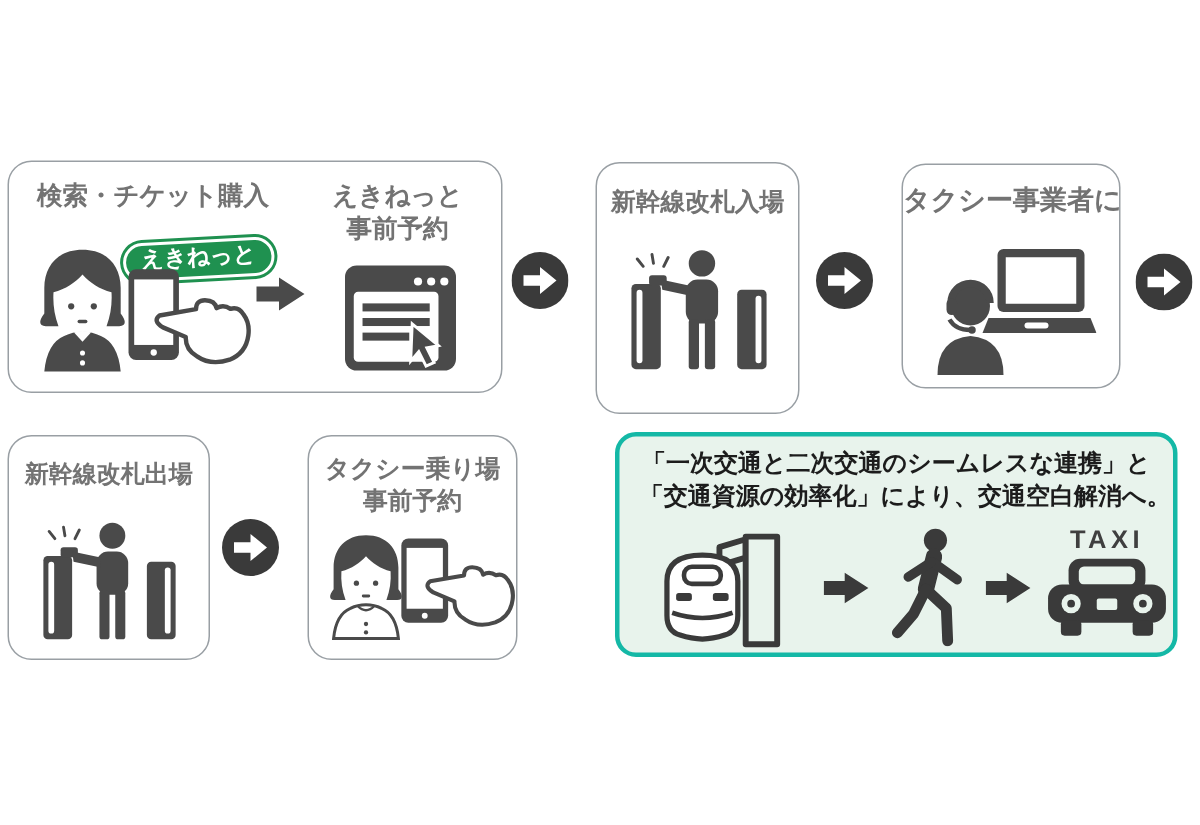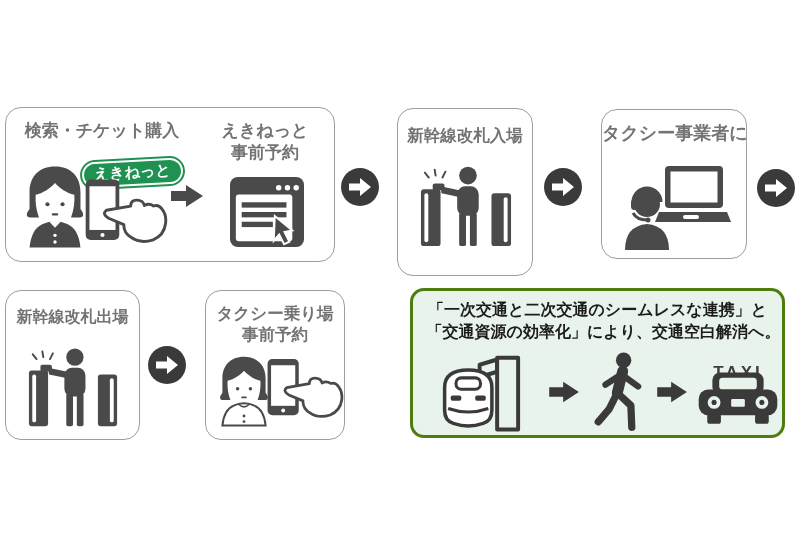--- a/index.html
+++ b/index.html
@@ -7,21 +7,21 @@
     width:800px;height:550px;background:#ffffff;position:relative;overflow:hidden;
     font-family:"Liberation Sans","DejaVu Sans",sans-serif;
   }
   .stage{position:absolute;left:0;top:0;width:800px;height:550px;}
   .box{
     position:absolute;background:#fff;border:1.5px solid #999fa4;border-radius:16px;
     box-sizing:border-box;
   }
   .green-panel{
     position:absolute;left:410px;top:288px;width:375px;height:150px;
-    background:#e8f3ec;border:3px solid #4d7c0f;border-radius:14px;box-sizing:border-box;
+    background:#e8f3ec;border:3px solid #14b8a6;border-radius:14px;box-sizing:border-box;
   }
   .title{
     position:absolute;font-weight:bold;color:#737373;text-align:center;line-height:1.28;
     white-space:nowrap;
   }
   .t17{font-size:17px;} .t165{font-size:16.5px;} .t16{font-size:16px;} .t155{font-size:18px;}
   .abs{position:absolute;}
   .circle-arrow{position:absolute;width:38px;height:38px;}
   .ekinet-badge{
     position:absolute;background:#1f9150;color:#ffffff;font-weight:bold;font-size:15px;
@@ -216,21 +216,21 @@
       <line x1="34" y1="26" x2="52" y2="39" stroke="#3a3a3a" stroke-width="7" stroke-linecap="round"></line>
       <line x1="33" y1="26" x2="16" y2="37" stroke="#3a3a3a" stroke-width="7" stroke-linecap="round"></line>
       <polyline points="29,46 44,60 45,84" fill="none" stroke="#3a3a3a" stroke-width="8" stroke-linecap="round" stroke-linejoin="round"></polyline>
       <polyline points="29,46 20,64 8,78" fill="none" stroke="#3a3a3a" stroke-width="8" stroke-linecap="round" stroke-linejoin="round"></polyline>
     </svg>
 
     <svg class="abs" style="left:244px;top:88px;" width="32" height="26" viewBox="0 0 34 28">
       <polygon class="icd" points="0,9 15,9 15,3 32,14 15,25 15,19 0,19"></polygon>
     </svg>
 
-    <div class="taxi-label" style="left:282px;top:72px;width:86px;">TAXI</div>
+    <div class="taxi-label" style="left:282px;top:59px;width:86px;">TAXI</div>
     <svg class="abs" style="left:284px;top:80px;" width="82" height="56" viewBox="0 0 96 62">
       <rect class="icd" x="18" y="0" width="60" height="26" rx="9"></rect>
       <rect x="26" y="6" width="44" height="14" rx="4" fill="#e8f3ec"></rect>
       <rect class="icd" x="2" y="20" width="92" height="30" rx="11"></rect>
       <circle cx="20" cy="35" r="7.5" fill="#e8f3ec"></circle>
         <circle class="icd" cx="20" cy="35" r="3"></circle>
       <circle cx="76" cy="35" r="7.5" fill="#e8f3ec"></circle>
         <circle class="icd" cx="76" cy="35" r="3"></circle>
       <rect x="40" y="31" width="16" height="9" rx="1.5" fill="#e8f3ec"></rect>
       <rect class="icd" x="12" y="48" width="16" height="12" rx="3"></rect>

